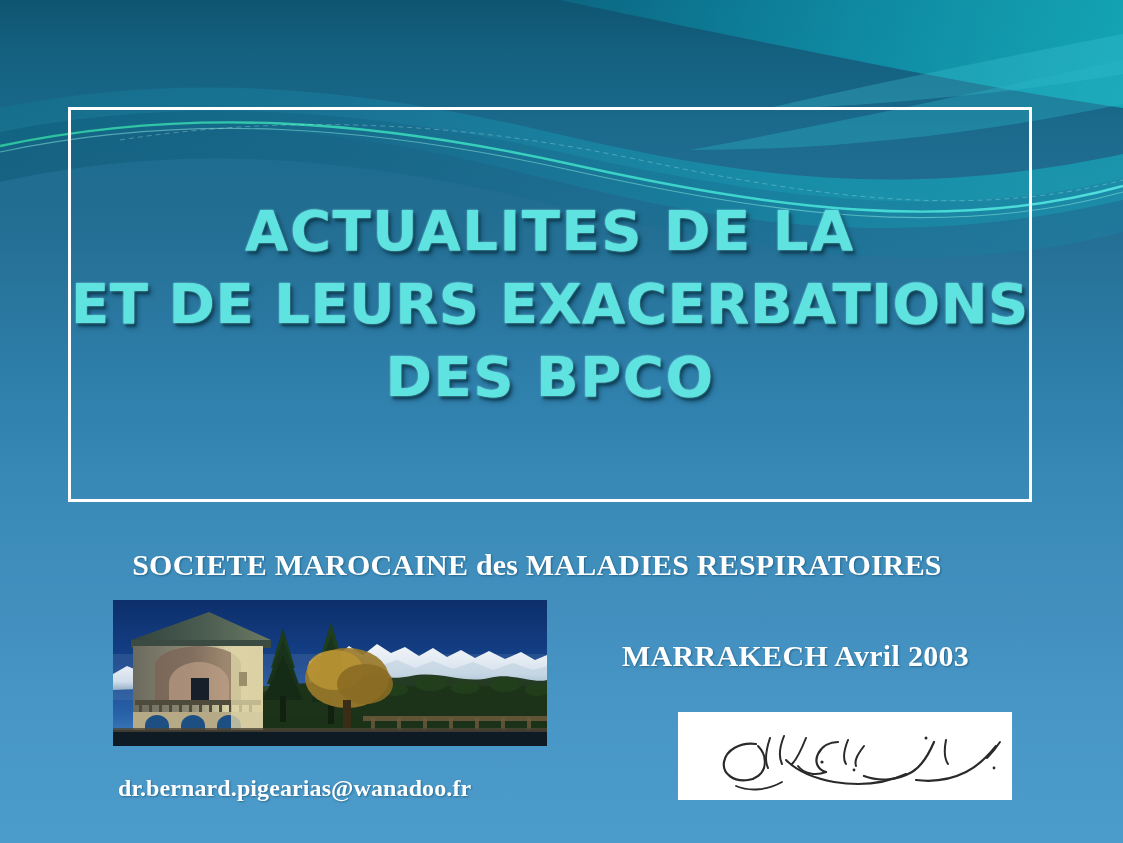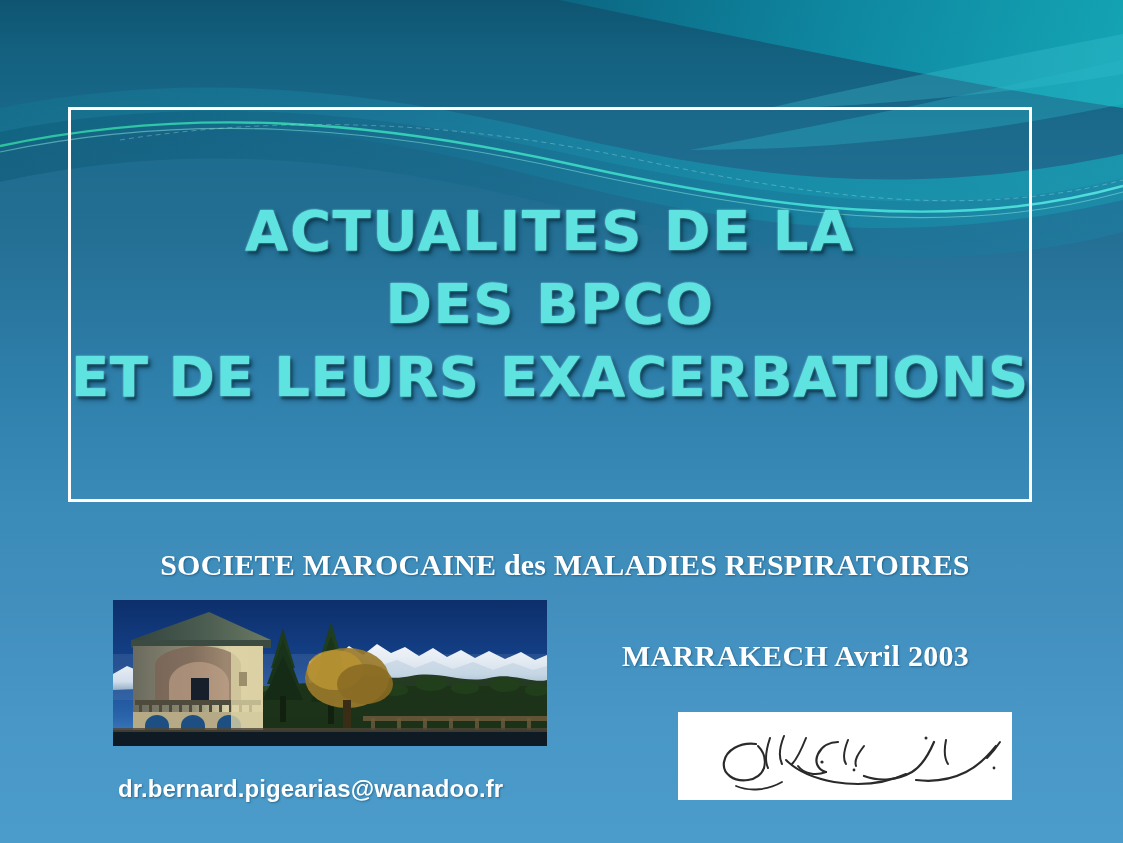--- a/index.html
+++ b/index.html
@@ -77,21 +77,20 @@
     top: 548px;
     width: 1074px;
     text-align: center;
     font-family: "Liberation Serif", serif;
     font-weight: bold;
     font-size: 30px;
     color: #ffffff;
     letter-spacing: 0.2px;
     white-space: nowrap;
     text-shadow: 1px 1px 2px rgba(0,50,80,0.45);
-    padding-left: 28px;
   }
 
   
   #marrakech-line {
     position: absolute;
     left: 622px;
     top: 639px;
     font-family: "Liberation Serif", serif;
     font-weight: bold;
     font-size: 30px;
@@ -99,21 +98,21 @@
     letter-spacing: 0.3px;
     white-space: nowrap;
     text-shadow: 1px 1px 2px rgba(0,50,80,0.45);
   }
 
   
   #email-line {
     position: absolute;
     left: 118px;
     top: 775px;
-    font-family: Liberation Sans, sans-serif;
+    font-family: Liberation Serif, serif;
     font-weight: bold;
     font-size: 24px;
     color: #ffffff;
     letter-spacing: 0.1px;
     white-space: nowrap;
     text-shadow: 1px 1px 2px rgba(0,50,80,0.45);
   }
 
   
   #photo {
@@ -185,22 +184,22 @@
     <path d="M0,146 C190,106 370,120 570,164 C770,208 950,234 1123,186" fill="none" stroke="url(#wvacc)" stroke-width="2.4" opacity="0.95"></path>
     <path d="M0,152 C190,112 370,126 570,170 C770,214 950,240 1123,192" fill="none" stroke="#8fe9e2" stroke-width="1.1" opacity="0.5"></path>
     <path d="M120,140 C300,112 470,124 640,160 C810,196 970,220 1123,180" fill="none" stroke="#bfeef0" stroke-width="0.9" opacity="0.35" stroke-dasharray="5 4"></path>
 
     <path d="M1123,34 C1000,58 880,82 760,110 C900,104 1020,92 1123,74 Z" fill="#3fc8d4" opacity="0.30"></path>
     <path d="M1123,60 C980,92 830,124 690,150 C850,150 1000,130 1123,104 Z" fill="#2bb6c9" opacity="0.35"></path>
   </svg>
 
   <div id="title-frame">
     <div class="line">ACTUALITES DE LA</div>
+    <div class="line wide">ET DE LEURS EXACERBATIONS</div>
     <div class="line">DES BPCO</div>
-    <div class="line wide">ET DE LEURS EXACERBATIONS</div>
   </div>
 
   <div id="society-line">SOCIETE MAROCAINE des MALADIES RESPIRATOIRES</div>
 
   <div id="photo">
     <svg width="434" height="146" viewBox="0 0 434 146" preserveAspectRatio="none">
       <defs>
         <linearGradient id="sky" x1="0" y1="0" x2="0" y2="1">
           <stop offset="0%" stop-color="#0d2f6b"></stop>
           <stop offset="45%" stop-color="#15428a"></stop>

